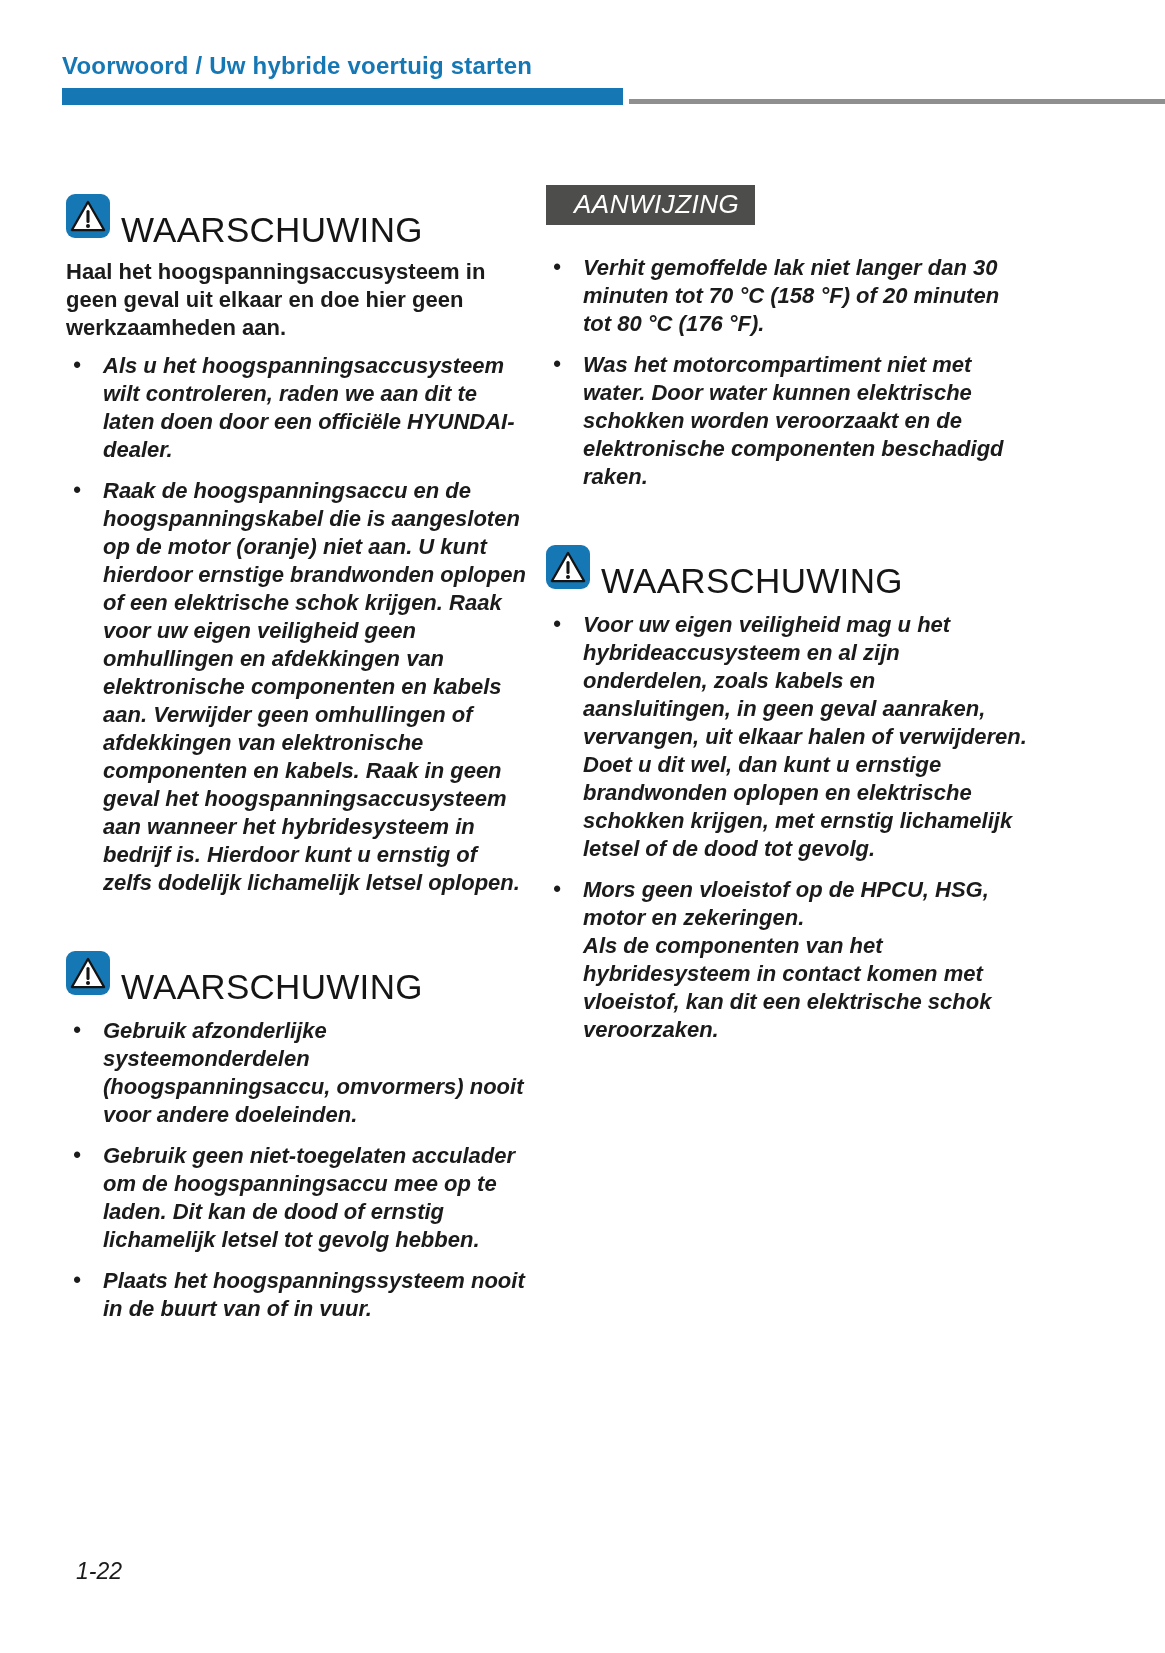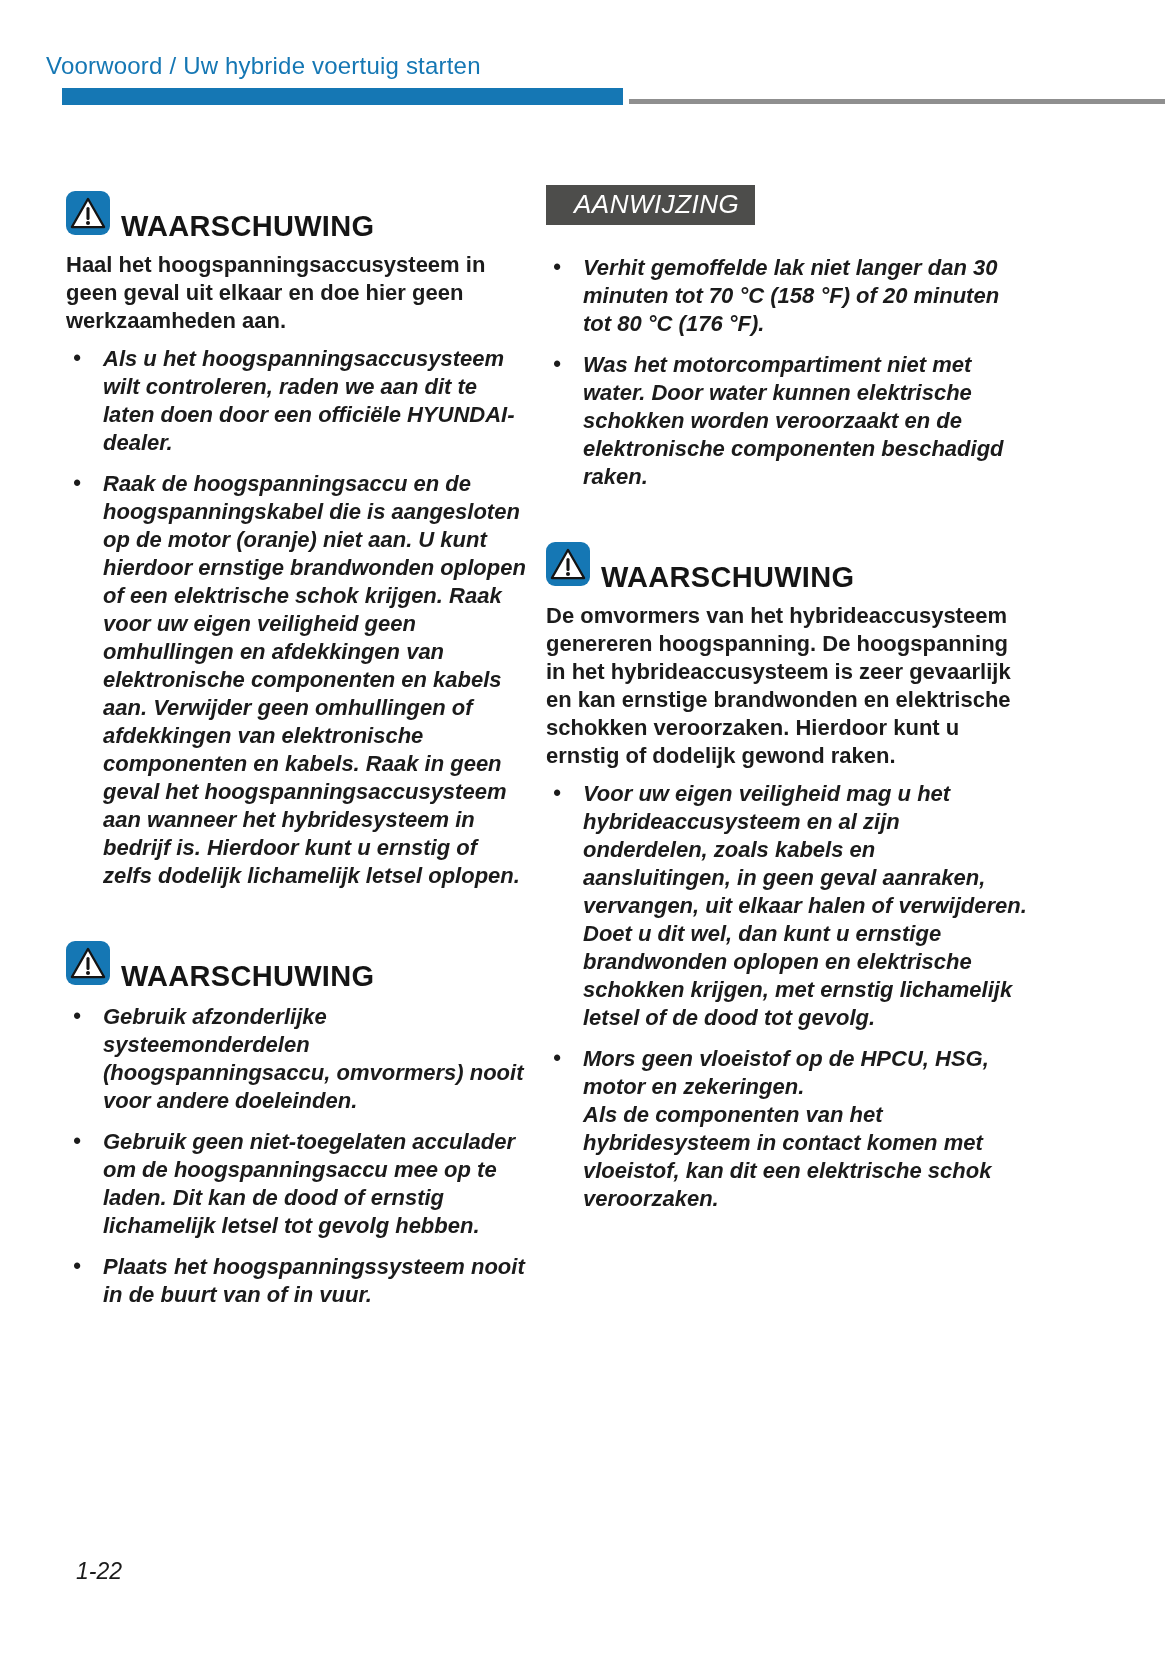--- a/index.html
+++ b/index.html
@@ -6,22 +6,22 @@
   .page{
     position:relative;
     width:1165px;height:1653px;
     background:#fff;
     font-family:"Liberation Sans", sans-serif;
     color:var(--text,#1b1b1b);
     overflow:hidden;
   }
   
   .breadcrumb{
-    position:absolute;left:46px;top:52px;
-    font-size:24px;font-weight:400;letter-spacing:.2px;
+    position:absolute;left:62px;top:52px;
+    font-size:24px;font-weight:700;letter-spacing:.2px;
     color:var(--accent-blue,#1577b4);
   }
   .blue-bar{
     position:absolute;left:62px;top:88px;width:561px;height:17px;
     background:var(--accent-blue,#1577b4);
   }
   .gray-rule{
     position:absolute;left:629px;top:99px;width:536px;height:5px;
     background:var(--rule-gray,#8f8f8f);
   }
@@ -31,21 +31,21 @@
   .col-right{left:546px;width:482px;}
   
   .warn-head{display:flex;align-items:center;gap:11px;margin:0 0 8px 0;}
   .warn-icon{
     width:44px;height:44px;border-radius:9px;flex:0 0 auto;
     background:var(--accent-blue,#1577b4);
     display:flex;align-items:center;justify-content:center;
   }
   .warn-icon svg{display:block;width:40px;height:40px;}
   .warn-title{
-    font-size:29px;font-weight:700;letter-spacing:.3px;color:#151515;
+    font-size:35px;font-weight:400;letter-spacing:.3px;color:#151515;
     white-space:nowrap;
     margin-top:28px;
   }
   
   .notice-badge{
     display:inline-block;
     background:var(--badge-gray,#4d4d4b);
     color:#ffffff;
     font-size:26px;font-weight:400;font-style:italic;letter-spacing:.5px;
     padding:4px 16px 5px 28px;
@@ -149,21 +149,20 @@
       <div class="warn-head">
         <span class="warn-icon">
           <svg viewBox="0 0 44 44" aria-hidden="true">
             <path d="M22 6.5 L39.8 37.5 L4.2 37.5 Z" fill="#ffffff" stroke="#141414" stroke-width="2.4" stroke-linejoin="round"></path>
             <path d="M22 17 v11" stroke="#141414" stroke-width="3.4" stroke-linecap="round"></path>
             <circle cx="22" cy="33" r="2.2" fill="#141414"></circle>
           </svg>
         </span>
         <span class="warn-title">WAARSCHUWING</span>
       </div>
-      <p class="intro">De omvormers van het hybrideaccusysteem genereren hoogspanning. De hoogspanning in het hybrideaccusysteem is zeer gevaarlijk en kan ernstige brandwonden en elektrische schokken veroorzaken. Hierdoor kunt u ernstig of dodelijk gewond raken.</p>
       <ul class="bullets">
 
           <li><span class="btxt">Voor uw eigen veiligheid mag u het hybrideaccusysteem en al zijn onderdelen, zoals kabels en aansluitingen, in geen geval aanraken, vervangen, uit elkaar halen of verwijderen. Doet u dit wel, dan kunt u ernstige brandwonden oplopen en elektrische schokken krijgen, met ernstig lichamelijk letsel of de dood tot gevolg.</span></li>
 
 
           <li><span class="btxt">Mors geen vloeistof op de HPCU, HSG, motor en zekeringen.
 Als de componenten van het hybridesysteem in contact komen met vloeistof, kan dit een elektrische schok veroorzaken.</span></li>
         </ul>
     </section>
 

